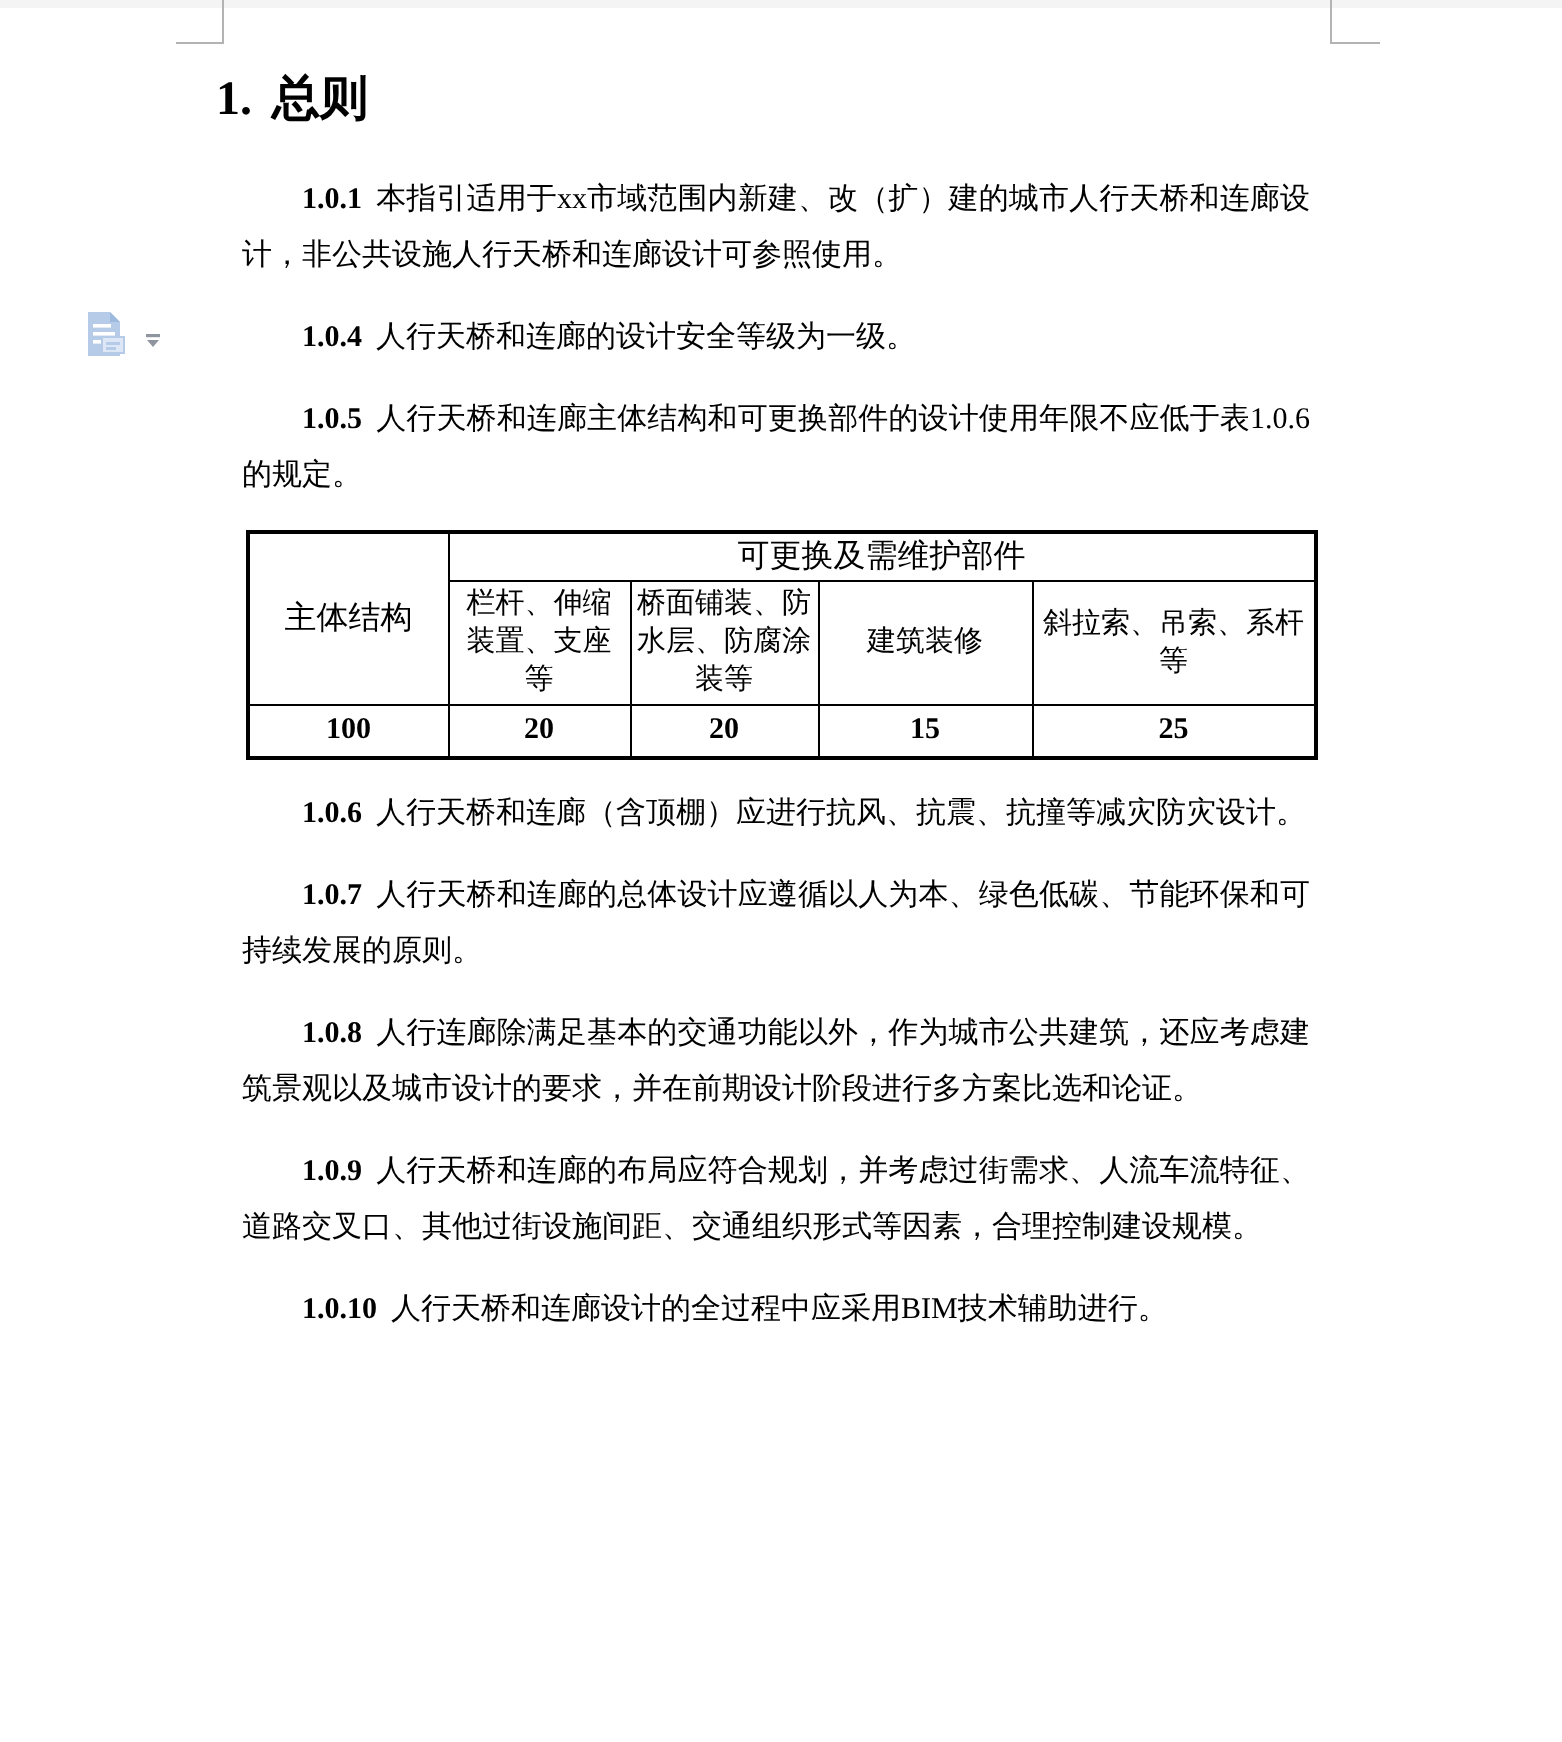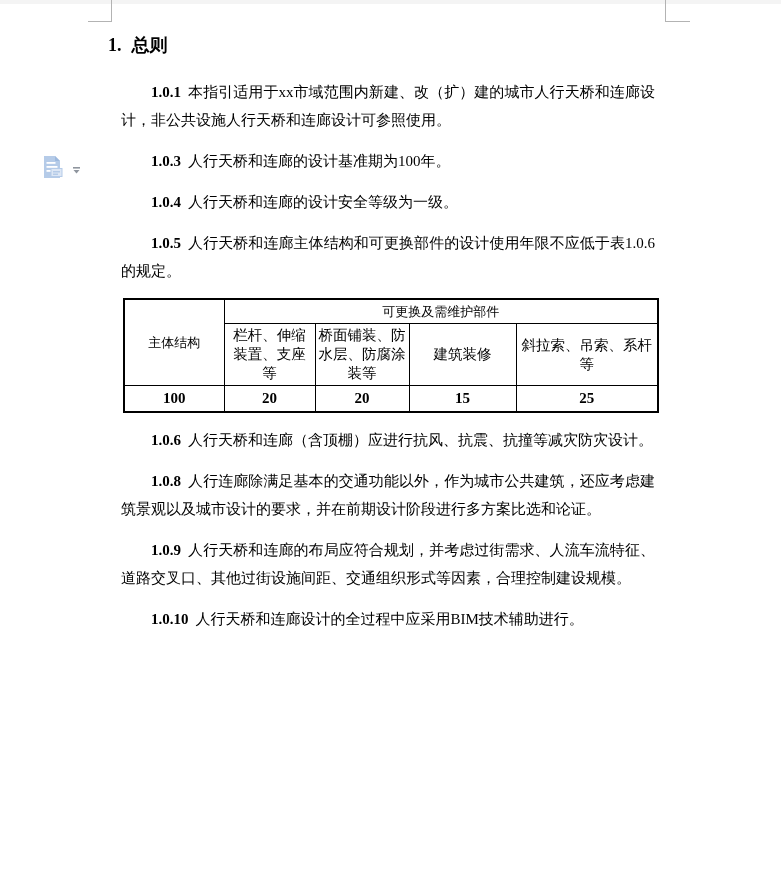--- a/index.html
+++ b/index.html
@@ -36,21 +36,21 @@
     width: 42px; height: 30px;
     cursor: pointer;
   }
   .margin-tool svg { display: block; }
   
   .content {
     position: absolute; left: 108px; top: 30px;
     width: 560px;
   }
   .doc-heading {
-    font-size: 18px; font-weight: bold;
+    font-size: 24px; font-weight: bold;
     margin: 3px 0 21px 0; letter-spacing: 0;
   }
   .doc-heading .h-num { margin-right: 10px; }
   p.clause {
     font-size: 15px; line-height: 28px;
     margin: 13px; text-indent: 2em;
     text-align: justify;
   }
   p.clause .num { font-weight: bold; margin-right: 7px; }
   .table-caption {
@@ -61,21 +61,21 @@
   .life-table-wrap { margin: 2px 0 0 15px; }
   table.life-table {
     border-collapse: collapse;
     width: 534px;
     border: 2px solid #000;
     table-layout: fixed;
   }
   table.life-table td {
     border: 1px solid #000;
     text-align: center; vertical-align: middle;
-    font-size: 13px; padding: 1px 2px;
+    font-size: 16px; padding: 1px 2px;
   }
   td.group-hdr { height: 23px; line-height: 21px; }
   tr.sub-row td { height: 62px; line-height: 19px; font-size: 14.5px; }
   tr.val-row td { height: 26px; font-weight: bold; font-size: 15px; margin-left: 40px; }
   .after-table { margin-top: 26px; }
 </style>
 </head>
 <body>
 
 <div class="top-strip"></div>
@@ -102,23 +102,20 @@
 </div>
 
 <div class="content">
 
   <div class="doc-heading">
     <span class="h-num">1.</span><span>总则</span>
   </div>
 
   <p class="clause">
     <span class="num">1.0.1</span><span>本指引适用于xx市域范围内新建、改（扩）建的城市人行天桥和连廊设计，非公共设施人行天桥和连廊设计可参照使用。</span>
-  </p>
-  <p class="clause">
-    <span class="num">1.0.3</span><span>人行天桥和连廊的设计基准期为100年。</span>
   </p>
   <p class="clause">
     <span class="num">1.0.4</span><span>人行天桥和连廊的设计安全等级为一级。</span>
   </p>
   <p class="clause">
     <span class="num">1.0.5</span><span>人行天桥和连廊主体结构和可更换部件的设计使用年限不应低于表1.0.6的规定。</span>
   </p>
 
 
   <div class="life-table-wrap">
@@ -149,20 +146,23 @@
           <td>25</td>
         </tr>
       </tbody>
     </table>
   </div>
 
   <p class="clause after-table">
     <span class="num">1.0.6</span><span>人行天桥和连廊（含顶棚）应进行抗风、抗震、抗撞等减灾防灾设计。</span>
   </p>
   <p class="clause">
+    <span class="num">1.0.7</span><span>人行天桥和连廊的总体设计应遵循以人为本、绿色低碳、节能环保和可持续发展的原则。</span>
+  </p>
+  <p class="clause">
     <span class="num">1.0.8</span><span>人行连廊除满足基本的交通功能以外，作为城市公共建筑，还应考虑建筑景观以及城市设计的要求，并在前期设计阶段进行多方案比选和论证。</span>
   </p>
   <p class="clause">
     <span class="num">1.0.9</span><span>人行天桥和连廊的布局应符合规划，并考虑过街需求、人流车流特征、道路交叉口、其他过街设施间距、交通组织形式等因素，合理控制建设规模。</span>
   </p>
   <p class="clause">
     <span class="num">1.0.10</span><span>人行天桥和连廊设计的全过程中应采用BIM技术辅助进行。</span>
   </p>
 
 </div>

